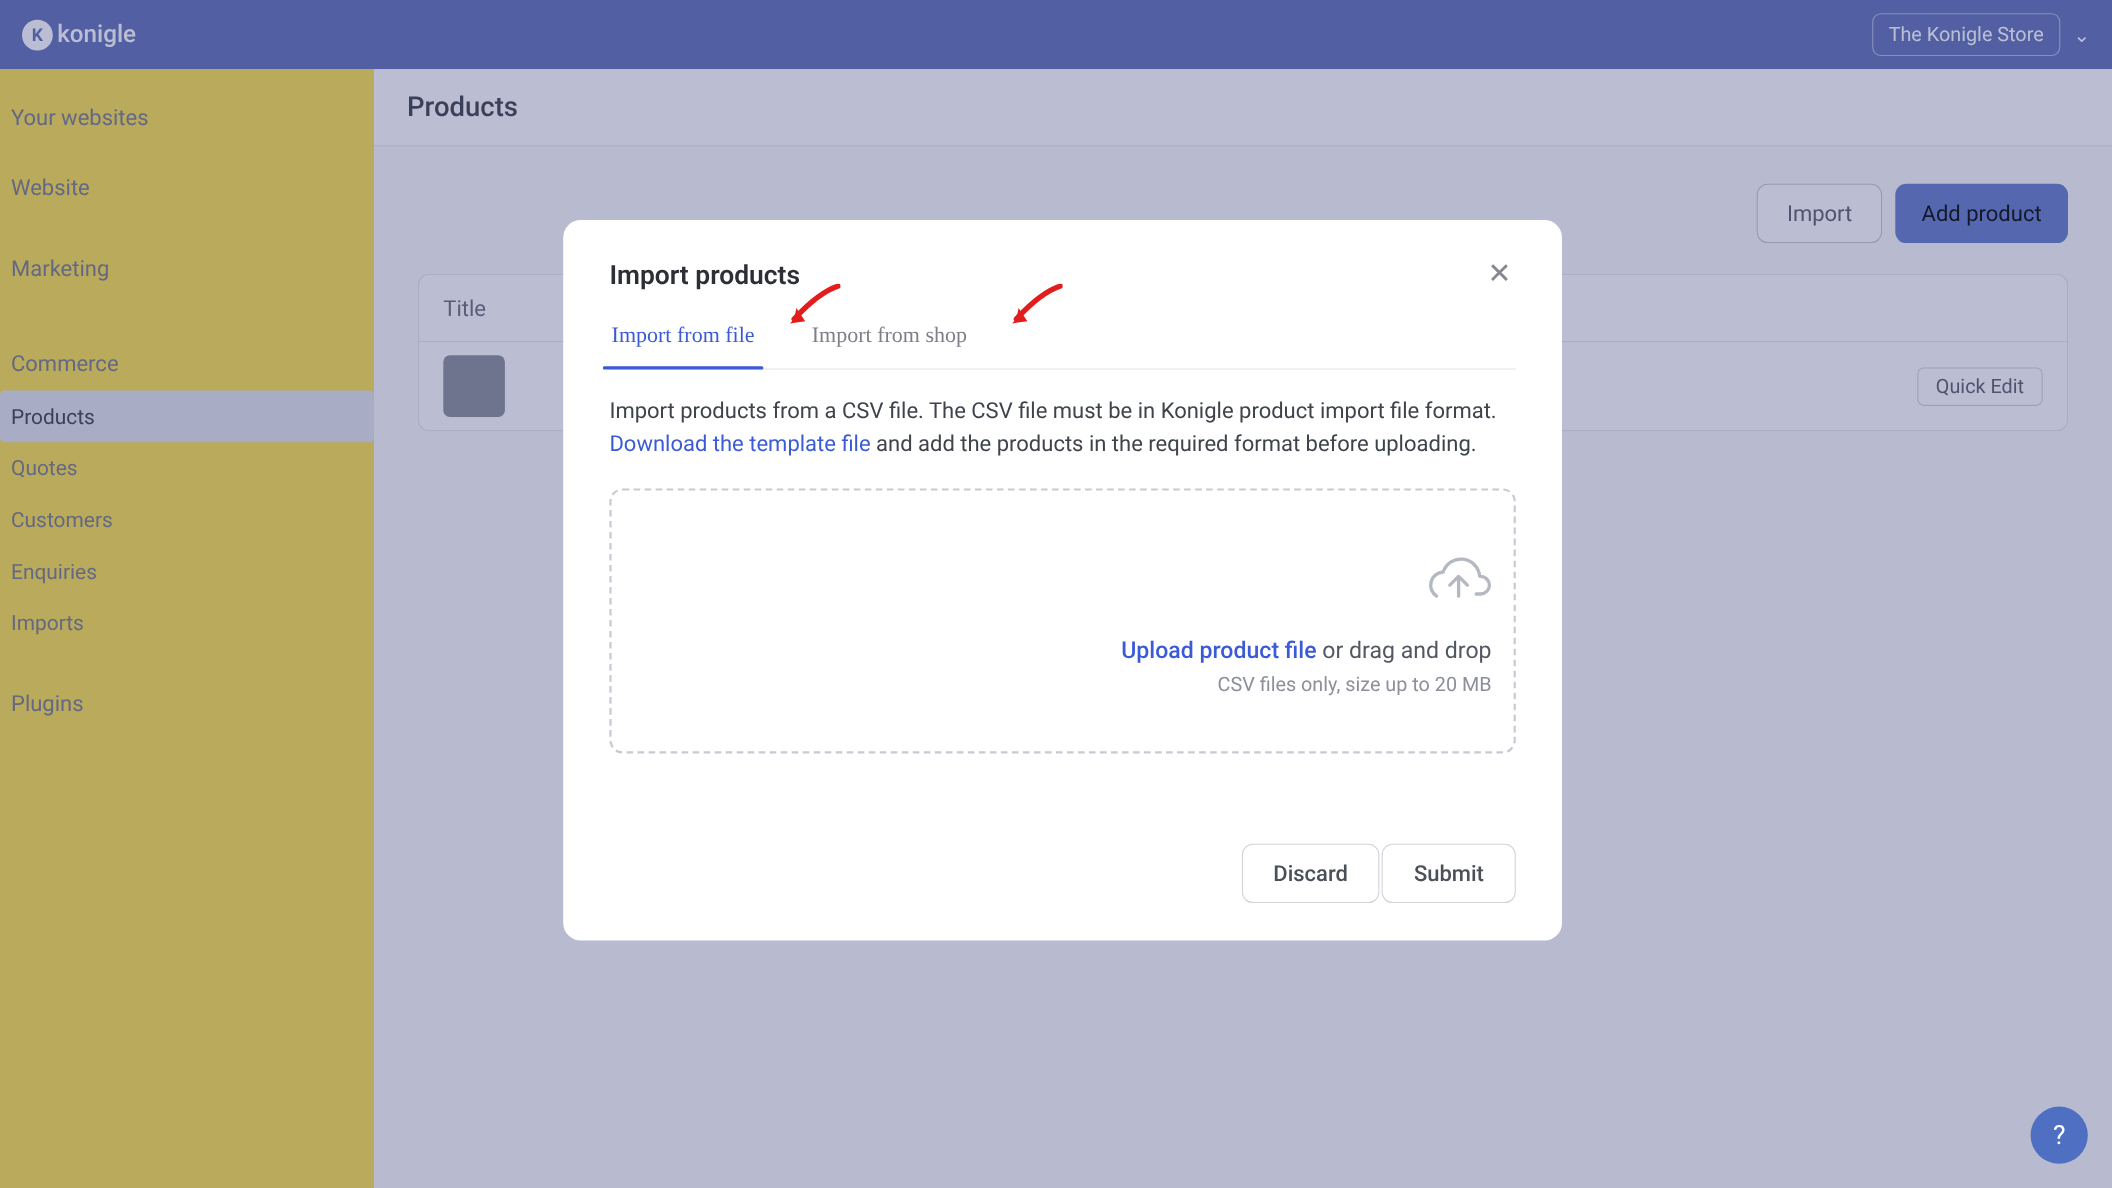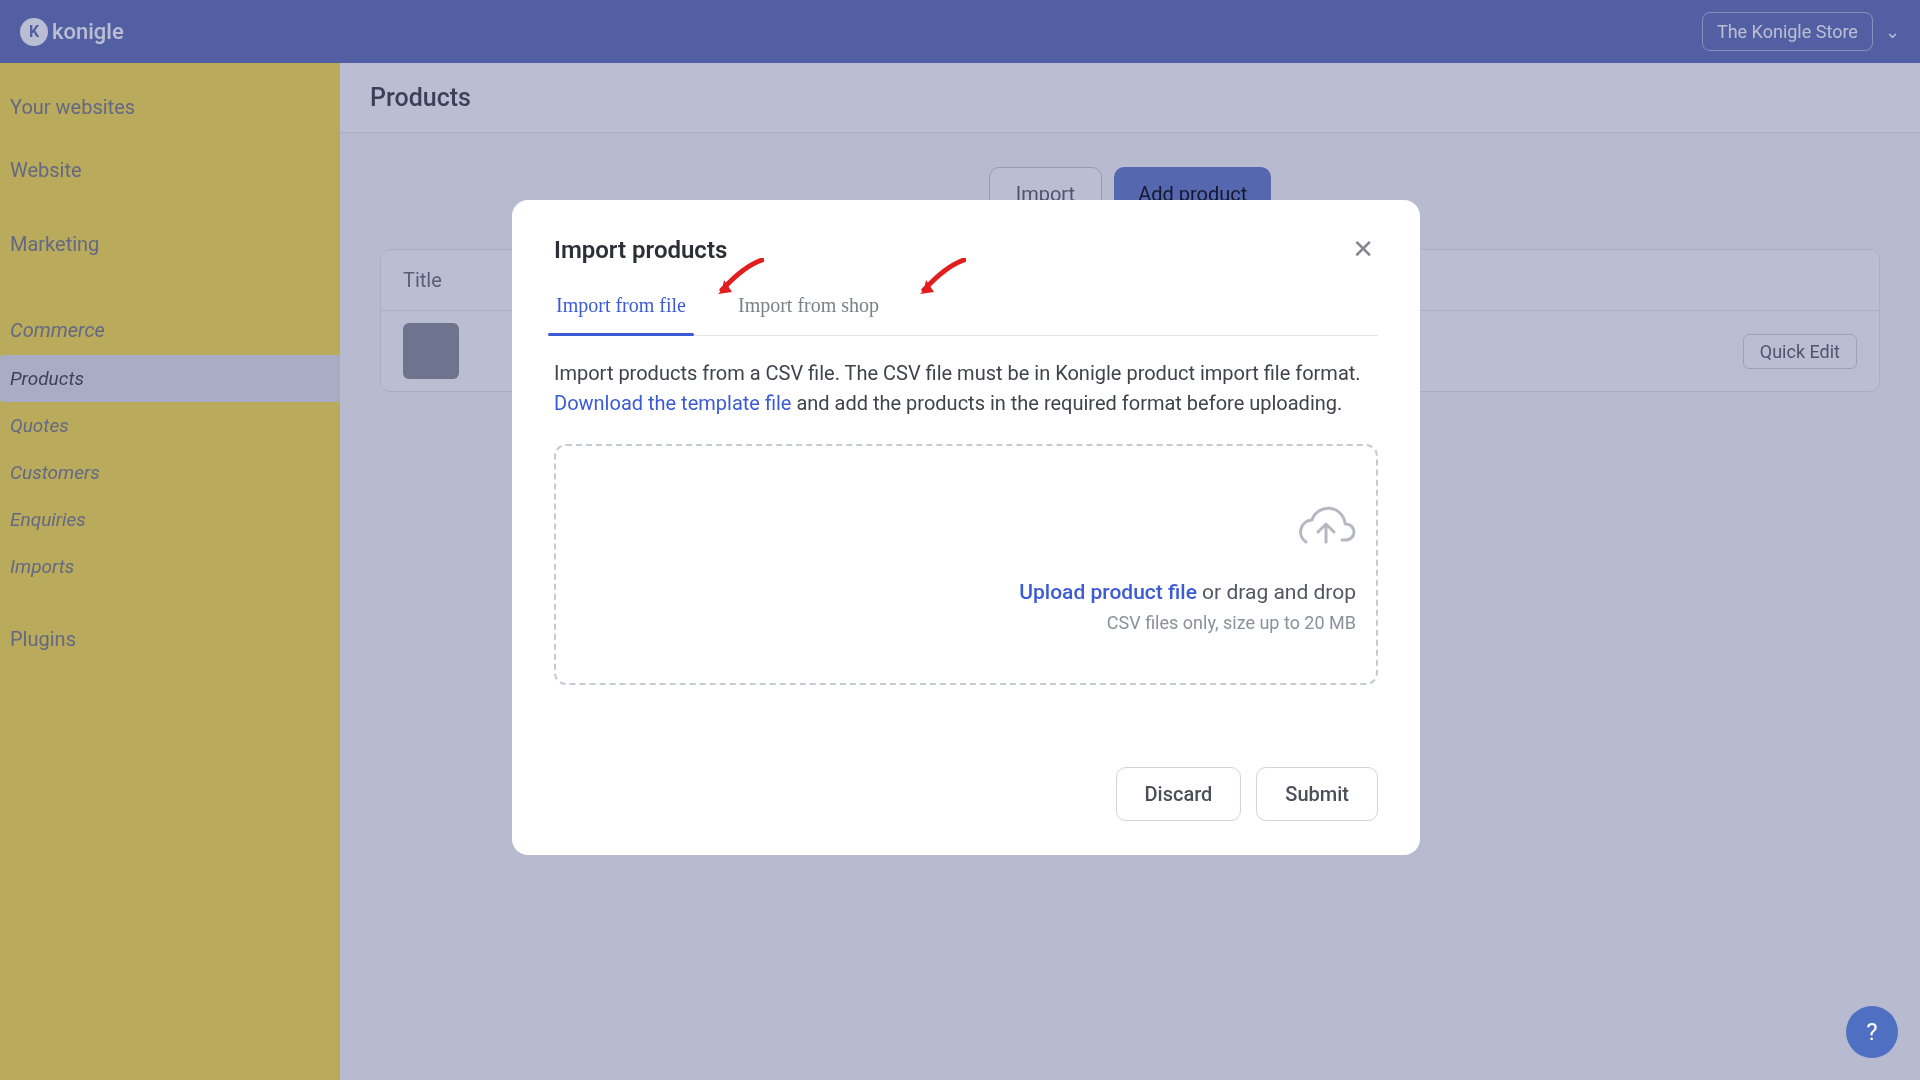--- a/index.html
+++ b/index.html
@@ -10,31 +10,31 @@
     .logo-icon { width: 28px; height: 28px; background: white; border-radius: 50%; display: inline-flex; align-items: center; justify-content: center; color: #5e6fb5; font-weight: bold; font-size: 16px; }
     .store-selector { display: flex; align-items: center; gap: 12px; padding-left: 28px; }
     .store-btn { border: 1.5px solid rgba(255,255,255,0.5); color: white; padding: 8px 14px; border-radius: 8px; font-size: 18px; background: transparent; }
     .chevron { color: white; font-size: 18px; }
     
     .main-wrap { display: flex; height: calc(100% - 63px); }
     
     .sidebar { width: 340px; background: #fde047; padding-top: 24px; }
     .sidebar-heading { color: #787c85; font-size: 20px; padding: 8px 10px; margin-bottom: 18px; }
     .sidebar-item { color: #787c85; font-size: 20px; padding: 13px 10px; cursor: pointer; }
-    .sidebar-group { margin-top: 12px; font-style: italic; }
+    .sidebar-group { margin-top: 12px; }
     .sidebar-subitem { color: #787c85; font-size: 19px; padding: 12px 10px 12px 10px; cursor: pointer; }
     .sidebar-subitem.active { background: #e2e4e8; color: #3b3e45; border-radius: 4px; }
     .sidebar-divider { height: 24px; }
     
     .content { flex: 1; background: #fafafa; }
     .page-title-bar { padding: 20px 30px; border-bottom: 1px solid #e5e6ea; background: white; }
     .page-title { font-size: 25px; font-weight: 500; color: #3b3e45; }
     
     .content-body { padding: 34px 40px; }
-    .action-row { display: flex; justify-content: center; gap: 12px; margin-bottom: 28px; }
+    .action-row { display: flex; justify-content: flex-end; gap: 12px; margin-bottom: 28px; }
     .btn-outline { border: 1.5px solid #c7cad2; background: white; color: #585c66; padding: 14px 26px; border-radius: 10px; font-size: 20px; cursor: pointer; }
     .btn-primary { background: #637cc8; color: #000000; border: none; padding: 14px 24px; border-radius: 10px; font-size: 20px; cursor: pointer; }
     
     .products-panel { background: white; border: 1px solid #e5e6ea; border-radius: 10px; }
     .panel-header { padding: 18px 22px; border-bottom: 1px solid #e5e6ea; color: #686c75; font-size: 20px; }
     .product-row { display: flex; align-items: center; justify-content: space-between; padding: 12px 22px; }
     .product-thumb { width: 56px; height: 56px; background: #8b8e95; border-radius: 6px; }
     .quick-edit { border: 1.5px solid #d2d4da; background: white; color: #585c66; padding: 6px 16px; border-radius: 6px; font-size: 18px; }
     
     
@@ -55,21 +55,21 @@
     
     .desc { font-size: 20px; color: #3f434b; line-height: 1.5; margin-bottom: 26px; }
     .desc a { color: #3b5bd6; text-decoration: none; }
     
     .dropzone { border: 2px dashed #c7cad2; border-radius: 12px; padding: 58px 20px 50px; text-align: right; margin-bottom: 82px; }
     .upload-icon { margin-bottom: 28px; }
     .upload-line { font-size: 21px; color: #535761; margin-bottom: 8px; }
     .upload-line a { color: #3b5bd6; font-weight: 500; text-decoration: none; }
     .upload-hint { font-size: 18px; color: #8d909a; }
     
-    .modal-footer { display: flex; justify-content: flex-end; gap: 15px; }
+    .modal-footer { display: flex; justify-content: flex-end; gap: 2px; }
     .btn-outline2 { border: 1.5px solid #d2d4da; background: white; color: #4b4f58; padding: 14px 28px; border-radius: 10px; font-size: 20px; cursor: pointer; font-weight: 500; }
     
     .help-fab { position: absolute; right: 22px; bottom: 22px; width: 52px; height: 52px; border-radius: 50%; background: #4f6fc3; display:flex; align-items:center; justify-content:center; color: white; font-size: 24px; }
   </style>
 </head>
 <body>
 
 <div class="topbar">
   <div class="logo">
     <span class="logo-icon">K</span>

